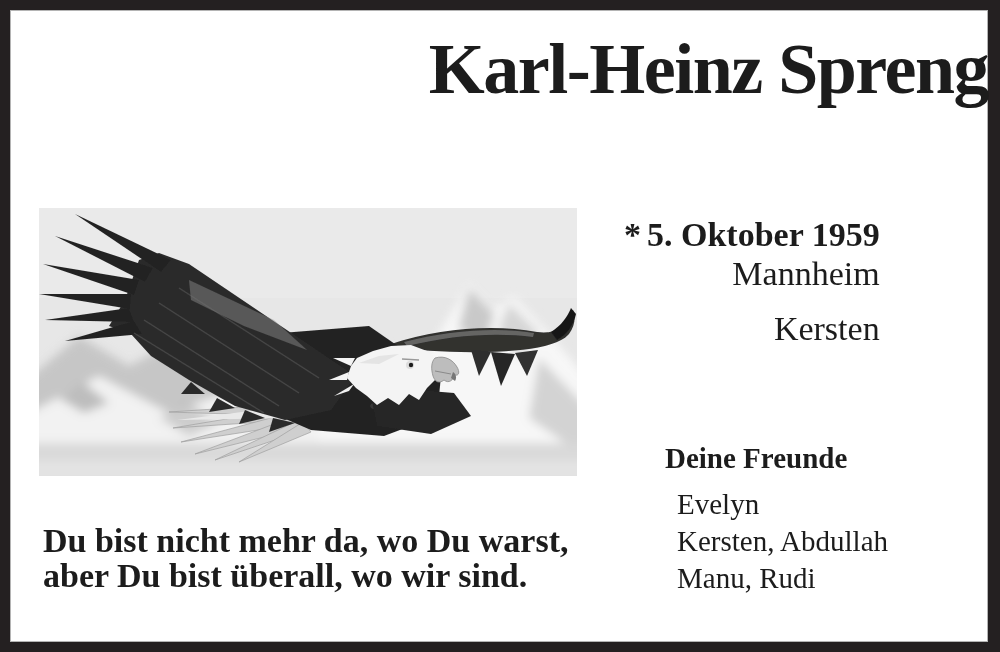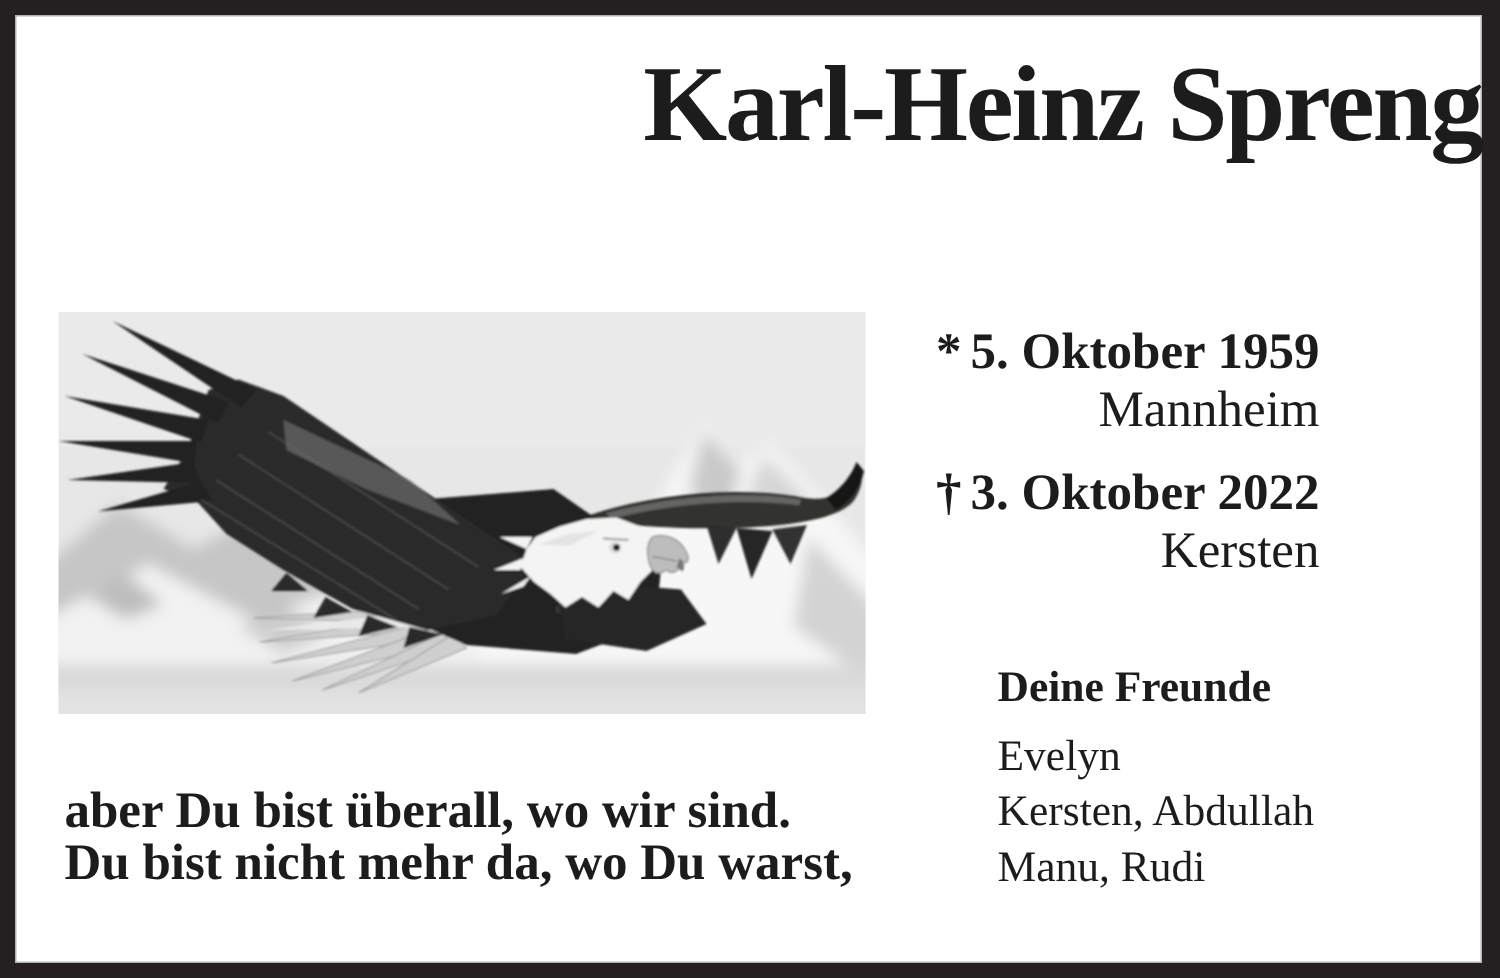--- a/index.html
+++ b/index.html
@@ -43,21 +43,21 @@
   .date-entry{white-space:nowrap;}
   .date-entry + .date-entry{margin-top:16px;}
   .date-line{font-weight:bold;}
   .date-symbol{display:inline-block;margin-right:6px;font-weight:bold;}
   .place-line{padding-left:6px;text-align:right;}
   .mourners{
     position:absolute;top:430px;left:655px;
     font-size:29px;line-height:37px;
   }
   .mourners-header{font-weight:bold;margin-bottom:9px;white-space:nowrap;}
-  .mourner{white-space:nowrap;}
+  .mourner{white-space:nowrap;margin-left:12px;}
   .quote{
     position:absolute;top:513px;left:33px;
     font-size:34px;line-height:35px;font-weight:bold;
     white-space:nowrap;
   }
 </style>
 </head>
 <body>
 
 <div class="page">
@@ -163,33 +163,30 @@
     </svg>
 
     <div class="dates">
       <div class="date-entry">
         <div class="date-line">
           <span class="date-symbol">*</span><span>5. Oktober 1959</span>
         </div>
         <div class="place-line">Mannheim</div>
       </div>
       <div class="date-entry">
-        <div class="date-line">
-          <span class="date-symbol">†</span><span>3. Oktober 2022</span>
-        </div>
         <div class="place-line">Kersten</div>
       </div>
     </div>
 
     <div class="mourners">
       <div class="mourners-header">Deine Freunde</div>
       <div class="mourner">Evelyn</div>
       <div class="mourner">Kersten, Abdullah</div>
       <div class="mourner">Manu, Rudi</div>
     </div>
 
     <div class="quote">
+      <div>Du bist nicht mehr da, wo Du warst,</div>
       <div>aber Du bist überall, wo wir sind.</div>
-      <div>Du bist nicht mehr da, wo Du warst,</div>
     </div>
 
   </div>
 </div>
 
 </body></html>

